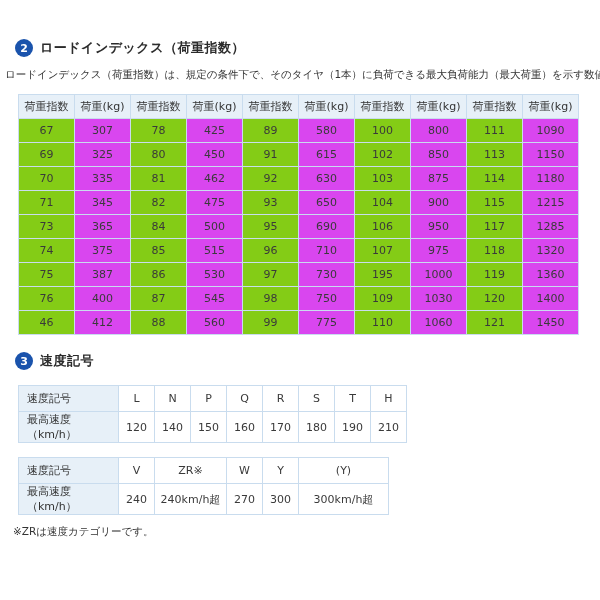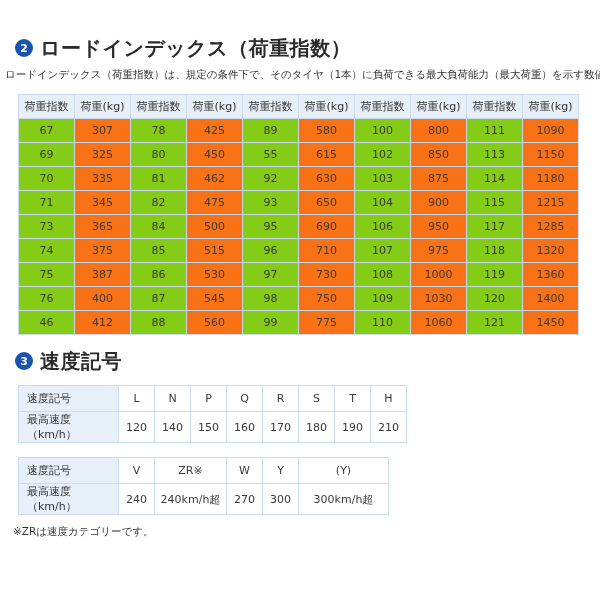--- a/index.html
+++ b/index.html
@@ -16,40 +16,40 @@
     display:flex; align-items:center; gap:7px;
     margin-left:15px; height:20px;
   }
   .num-circle{
     width:18px; height:18px; border-radius:50%;
     background:#1a53ac; color:#ffffff;
     font-size:11px; font-weight:bold;
     display:flex; align-items:center; justify-content:center;
     flex:0 0 18px;
   }
-  .sec-title{ font-size:20px; font-weight:bold; color:#2b2b2b; letter-spacing:0.5px; }
+  .sec-title{ font-size:13px; font-weight:bold; color:#2b2b2b; letter-spacing:0.5px; }
 
   .desc{
     margin:9px 5px 0 5px;
     font-size:10.5px; color:#333333; line-height:1.35;
     white-space:nowrap;
   }
 
   
   table{ border-collapse:collapse; table-layout:fixed; }
   .load-table{ width:560px; margin:13px 0 7px 18px; }
   .load-table th, .load-table td{
     border:1px solid #c9dcee;
     width:56px; height:24px;
     text-align:center; vertical-align:middle;
     font-size:11px; font-weight:normal; color:#3a3a3a;
   }
   .load-table th{ background:#e7f0f8; color:#333333; }
   .load-table td.idx{ background:#84cc16; }
-  .load-table td.kg{ background:#f97316; }
+  .load-table td.kg{ background:#d946ef; }
 
   
   .speed-table{ margin:14px 0 0 18px; }
   .speed-table th, .speed-table td{
     border:1px solid #c9dcee;
     height:26px; vertical-align:middle;
     font-size:11px; font-weight:normal; color:#3a3a3a;
     text-align:center;
   }
   .speed-table th.lbl{
@@ -104,21 +104,21 @@
             <td class="idx">100</td>
             <td class="kg">800</td>
             <td class="idx">111</td>
             <td class="kg">1090</td>
           </tr>
           <tr>
             <td class="idx">69</td>
             <td class="kg">325</td>
             <td class="idx">80</td>
             <td class="kg">450</td>
-            <td class="idx">55</td>
+            <td class="idx">91</td>
             <td class="kg">615</td>
             <td class="idx">102</td>
             <td class="kg">850</td>
             <td class="idx">113</td>
             <td class="kg">1150</td>
           </tr>
           <tr>
             <td class="idx">70</td>
             <td class="kg">335</td>
             <td class="idx">81</td>
@@ -166,21 +166,21 @@
             <td class="idx">118</td>
             <td class="kg">1320</td>
           </tr>
           <tr>
             <td class="idx">75</td>
             <td class="kg">387</td>
             <td class="idx">86</td>
             <td class="kg">530</td>
             <td class="idx">97</td>
             <td class="kg">730</td>
-            <td class="idx">108</td>
+            <td class="idx">195</td>
             <td class="kg">1000</td>
             <td class="idx">119</td>
             <td class="kg">1360</td>
           </tr>
           <tr>
             <td class="idx">76</td>
             <td class="kg">400</td>
             <td class="idx">87</td>
             <td class="kg">545</td>
             <td class="idx">98</td>

